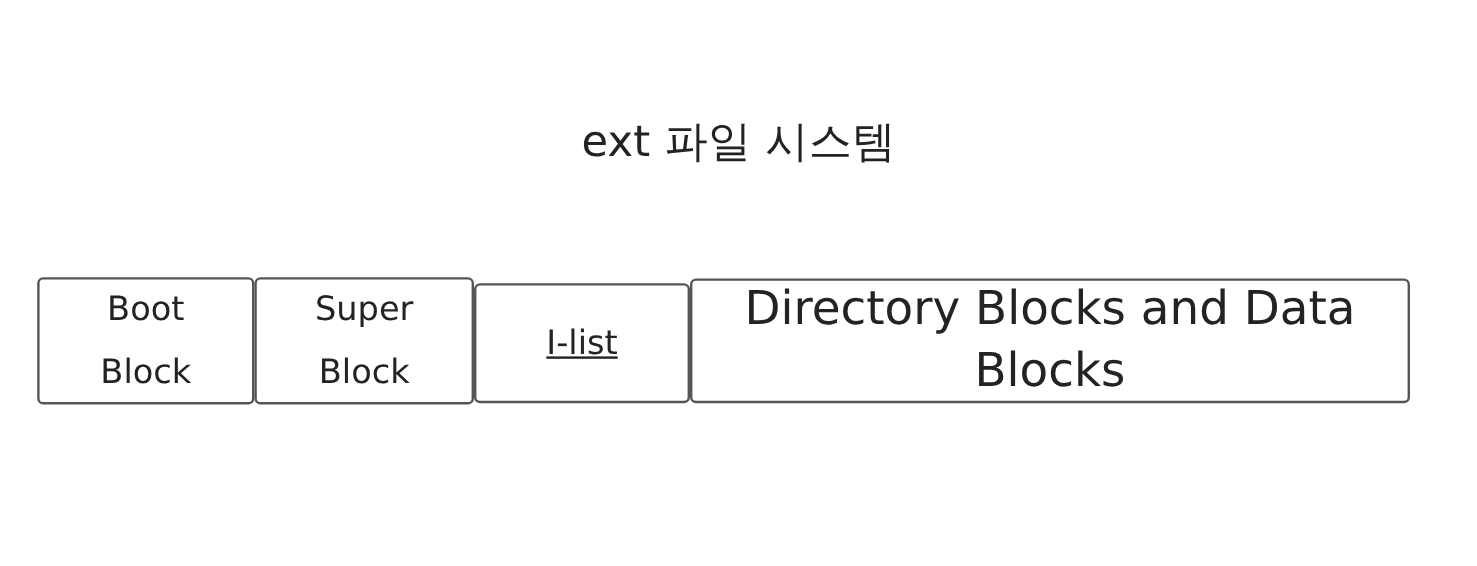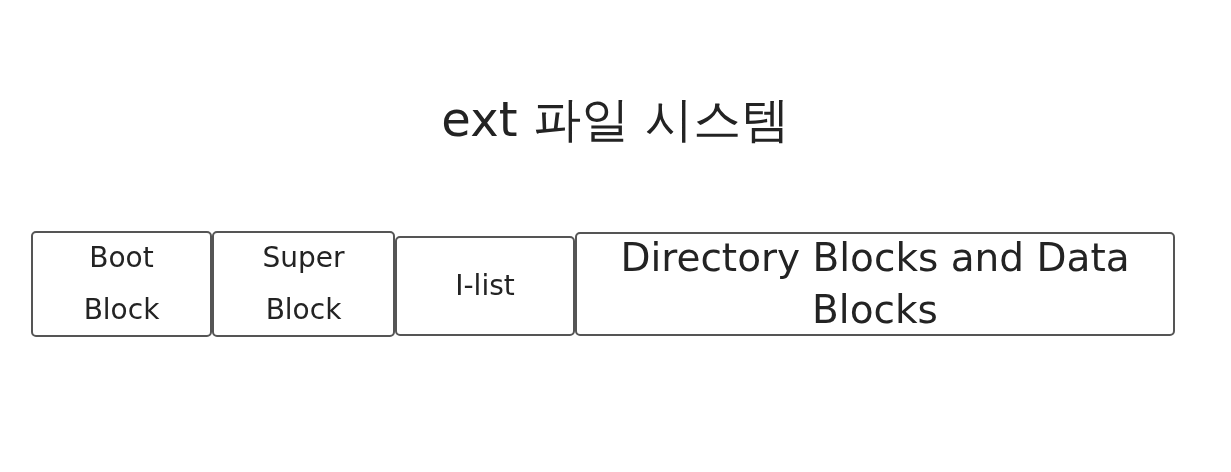--- a/index.html
+++ b/index.html
@@ -21,21 +21,21 @@
     overflow: hidden;
   }
 
   
   .page-title {
     position: absolute;
     left: 0;
     top: 88px;
     width: 1231px;
     text-align: center;
-    font-size: 48px;
+    font-size: 36px;
     line-height: 62px;
     font-weight: 400;
     color: #232323;
     letter-spacing: 0.2px;
     white-space: nowrap;
   }
 
   
   .diagram {
     position: absolute;
@@ -62,21 +62,21 @@
   }
 
   .block .label {
     display: block;
     white-space: pre-line;
   }
 
   
   .block--boot  { left: 0px;   top: 0px; width: 181px; height: 106px; }
   .block--super { left: 181px; top: 0px; width: 183px; height: 106px; }
-  .block--ilist { left: 364px; top: 5px; width: 180px; height: 100px; }
+  .block--ilist { left: 364px; top: 5px; width: 180px; height: 100px; text-decoration: underline; }
   .block--data  { left: 544px; top: 1px; width: 600px; height: 104px; }
 
   .block--data .label { font-size: 39px; }
 </style>
 </head>
 <body>
 
 <div class="canvas">
 
   <div class="page-title">ext 파일 시스템</div>

